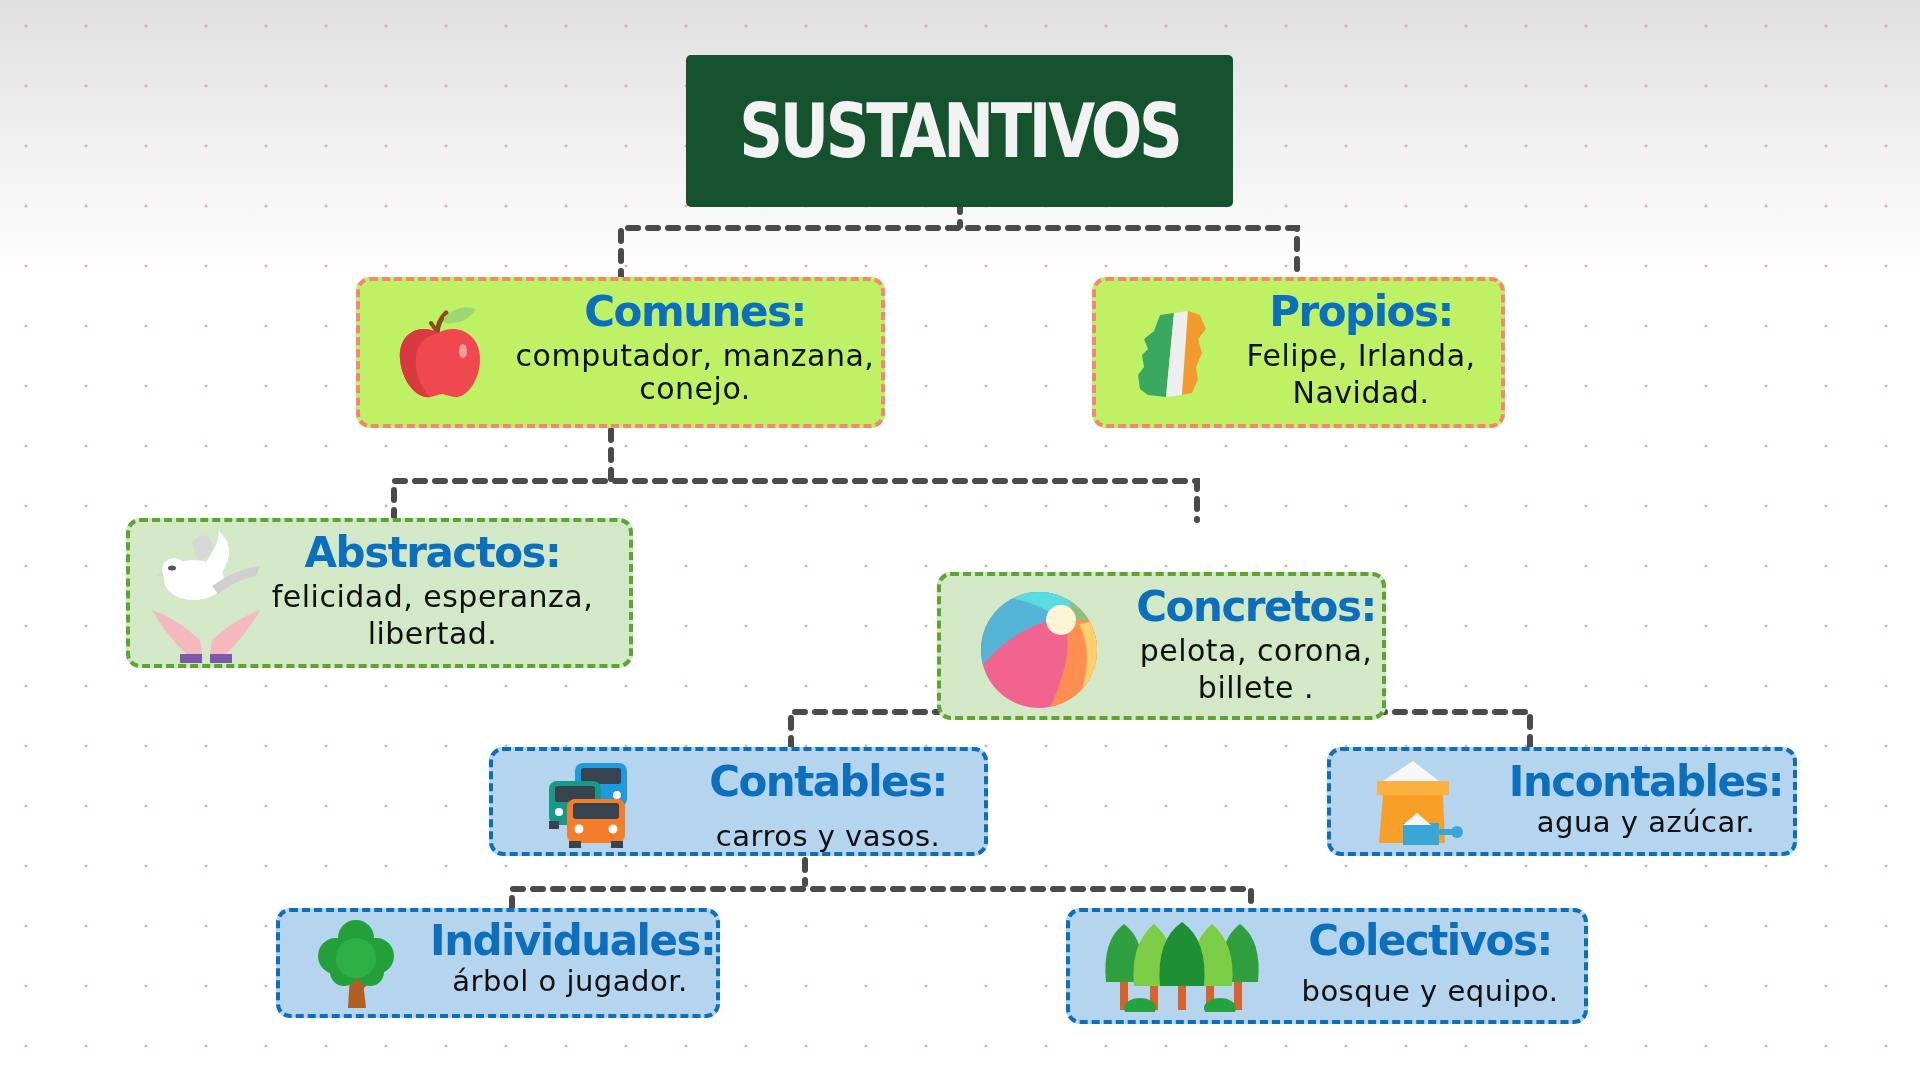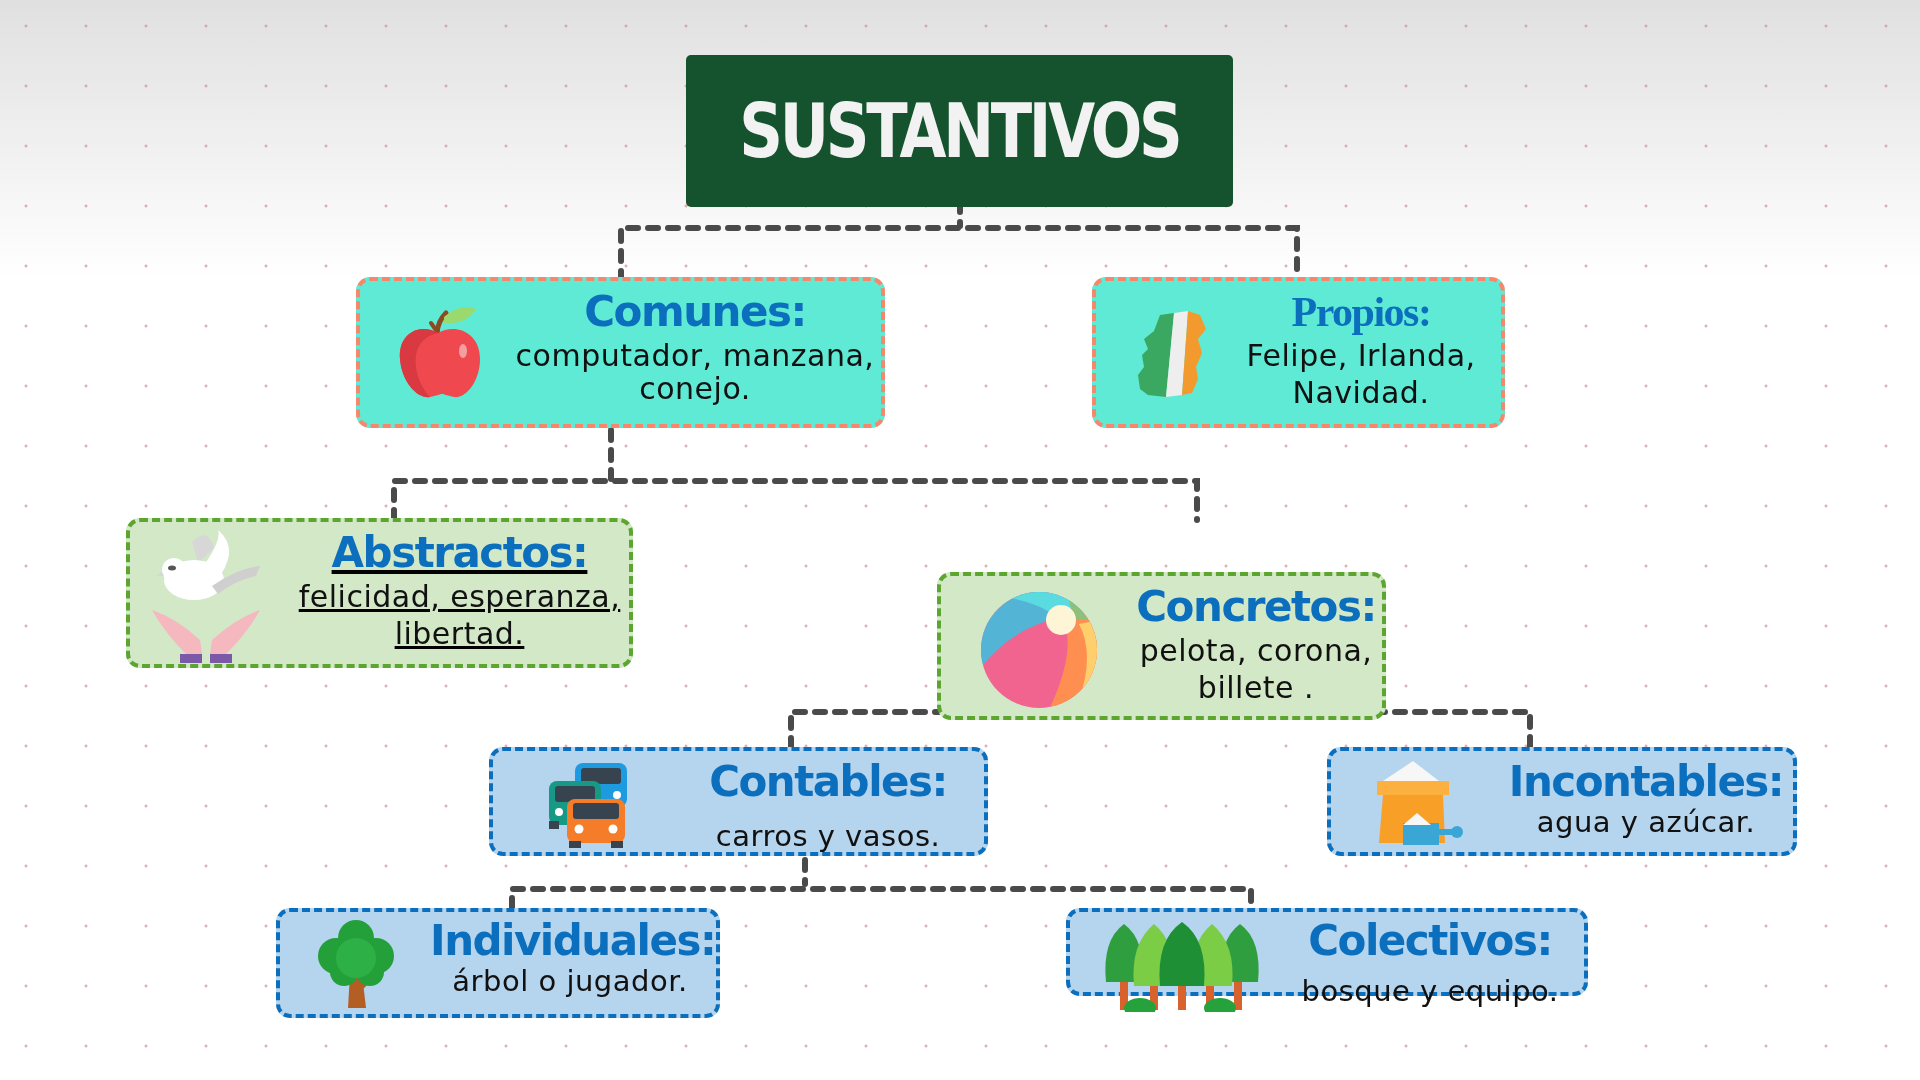--- a/index.html
+++ b/index.html
@@ -26,21 +26,21 @@
     }
     .title-text {
       color: #f2f2f2; font-family: "DejaVu Sans", sans-serif; font-weight: bold;
       font-size: 74px; letter-spacing: -4px; transform: scaleX(0.82);
       display: inline-block;
     }
     .node {
       position: absolute; box-sizing: border-box; border-radius: 14px;
       display: flex; align-items: center;
     }
-    .node.pink  { background: #5eead4; border: 4px dashed #f5876c; }
+    .node.pink  { background: #bef264; border: 4px dashed #f5876c; }
     .node.green { background: #d3e8c7; border: 4px dashed #5ca62f; }
     .node.blue  { background: #b5d4ee; border: 4px dashed #0b6fbd; }
     .node .icon { position: absolute; }
     .node .text {
       position: absolute; text-align: center; line-height: 1.1;
     }
     .node .label {
       display: block; color: #0b6fbd; font-weight: bold;
       font-family: "DejaVu Sans", sans-serif; letter-spacing: -1.5px;
     }
@@ -96,21 +96,21 @@
 
 <div class="node pink" style="left:1092px; top:277px; width:413px; height:151px;">
   <span class="icon" style="left:38px; top:28px;">
     <svg width="80" height="92" viewBox="0 0 80 92">
       <path d="M26 6 L40 4 L32 88 L14 86 L6 80 L4 66 L10 58 L8 46 L14 40 L10 30 L20 22 Z" fill="#3aa860"></path>
       <path d="M40 4 L54 2 L48 86 L32 88 Z" fill="#eeeeee"></path>
       <path d="M54 2 L66 6 L72 20 L64 30 L68 44 L62 58 L64 70 L58 84 L48 86 Z" fill="#f39a2e"></path>
     </svg>
   </span>
   <div class="text" style="left:124px; top:8px; width:282px;">
-    <span class="label" style="font-size:42px;font-family:Liberation Serif, serif;">Propios:</span>
+    <span class="label" style="font-size:42px;">Propios:</span>
     <span class="examples" style="font-size:30px; margin-top:4px;">Felipe, Irlanda,</span>
     <span class="examples" style="font-size:30px; margin-top:4px;">Navidad.</span>
   </div>
 </div>
 
 <div class="node green" style="left:126px; top:518px; width:507px; height:150px;">
   <span class="icon" style="left:22px; top:6px;">
     <svg width="112" height="136" viewBox="0 0 112 136">
       <path d="M40 14 Q56 -2 62 20 Q52 30 46 34 Z" fill="#d7d7d7"></path>
       <path d="M50 40 Q70 12 66 2 Q90 22 62 56 Z" fill="#ffffff"></path>
@@ -118,21 +118,21 @@
       <circle cx="22" cy="42" r="12" fill="#ffffff"></circle>
       <path d="M10 44 L4 48 L12 48 Z" fill="#d7d7d7"></path>
       <ellipse cx="20" cy="40" rx="4" ry="2.5" fill="#555"></ellipse>
       <path d="M60 58 Q86 40 108 38 L104 48 Q84 52 66 66 Z" fill="#cfcfcf"></path>
       <path d="M0 82 Q24 90 48 112 L50 126 L34 126 Q12 104 0 82 Z" fill="#f6b8bf"></path>
       <path d="M108 82 Q84 90 60 112 L58 126 L74 126 Q96 104 108 82 Z" fill="#f6b8bf"></path>
       <rect x="28" y="126" width="22" height="9" fill="#7b59a8"></rect>
       <rect x="58" y="126" width="22" height="9" fill="#7b59a8"></rect>
     </svg>
   </span>
-  <div class="text" style="left:152px; top:8px; width:355px;text-decoration:underline;">
+  <div class="text" style="left:125px; top:8px; width:355px;">
     <span class="label" style="font-size:42px;">Abstractos:</span>
     <span class="examples" style="font-size:30px; margin-top:4px;">felicidad, esperanza,</span>
     <span class="examples" style="font-size:30px; margin-top:4px;">libertad.</span>
   </div>
 </div>
 
 <div class="node green" style="left:937px; top:544px; width:449px; height:148px;margin-top:28px;">
   <span class="icon" style="left:38px; top:14px;">
     <svg width="120" height="120" viewBox="0 0 120 120">
       <defs>
@@ -212,21 +212,21 @@
       <circle cx="56" cy="54" r="14" fill="#23a03a"></circle>
       <circle cx="42" cy="40" r="20" fill="#2db046"></circle>
     </svg>
   </span>
   <div class="text" style="left:150px; top:6px; width:280px;">
     <span class="label" style="font-size:42px; text-align:left;">Individuales:</span>
     <span class="examples" style="font-size:29px; margin-top:2px;">árbol o jugador.</span>
   </div>
 </div>
 
-<div class="node blue" style="left:1066px; top:908px; width:522px; height:88px;">
+<div class="node blue" style="left:1066px; top:908px; width:522px; height:116px;">
   <span class="icon" style="left:32px; top:8px;">
     <svg width="162" height="92" viewBox="0 0 162 92">
       <rect x="18" y="60" width="8" height="30" fill="#d9622c"></rect>
       <rect x="48" y="60" width="8" height="30" fill="#d9622c"></rect>
       <rect x="76" y="60" width="8" height="30" fill="#d9622c"></rect>
       <rect x="104" y="60" width="8" height="30" fill="#d9622c"></rect>
       <rect x="132" y="60" width="8" height="30" fill="#d9622c"></rect>
       <path d="M4 62 Q0 20 22 4 Q44 20 40 62 Z" fill="#2f9e3e"></path>
       <path d="M120 62 Q116 20 138 4 Q160 20 156 62 Z" fill="#2f9e3e"></path>
       <path d="M32 66 Q28 24 52 4 Q76 24 72 66 Z" fill="#7ccd46"></path>

